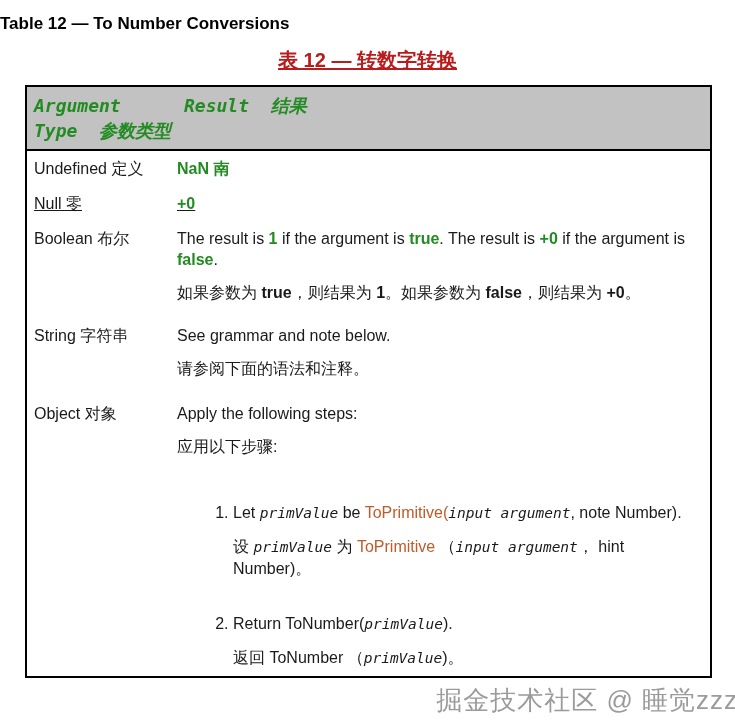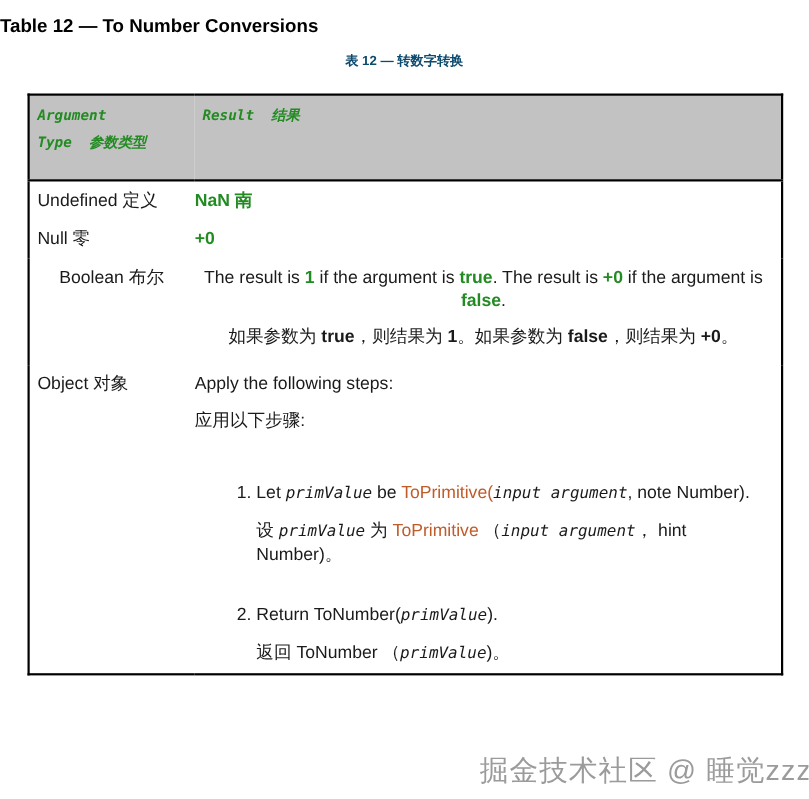--- a/index.html
+++ b/index.html
@@ -19,21 +19,21 @@
     color:var(--text);
     position:relative;
     overflow:hidden;
   }
   .title{
     position:absolute;top:14px;left:0;width:735px;
     font-size:17px;font-weight:bold;color:#000;
   }
   .subtitle{
     position:absolute;top:47px;left:0;width:735px;
-    text-align:center;font-size:12px;font-weight:bold;color:#0c4a6e;
+    text-align:center;font-size:20px;font-weight:bold;color:#b91c1c;text-decoration:underline;
   }
   table.conv-table{
     position:absolute;left:25px;top:85px;
     width:687px;
     border-collapse:collapse;
     table-layout:fixed;
   }
   table.conv-table,
   table.conv-table th,
   table.conv-table td{
@@ -42,41 +42,41 @@
   table.conv-table{border:2px solid var(--border);}
   col.col-arg{width:151px;}
   tr.header-row th{
     background:var(--header-bg);
     border-bottom:2px solid var(--border);
     text-align:left;
     vertical-align:top;
     font-family:"DejaVu Sans Mono","Liberation Mono",monospace;
     font-style:italic;
     font-weight:bold;
-    font-size:13px;
+    font-size:18px;
     line-height:25px;
     color:var(--green);
     white-space:pre-wrap;
-    padding:6px 4px 20px 7px;
+    padding:6px 4px 6px 7px;
     height:55px;
     margin-left:28px;
   }
   tbody td{
     border-top:1px solid var(--border);
     vertical-align:top;
     font-size:16px;
     line-height:21px;
     padding:7px 8px 7px 7px;
   }
   tbody td.result-cell{padding-left:0;}
   td.result-cell p{margin:0 0 12px 0;}
   td.result-cell p:last-child{margin-bottom:0;}
   tr.row-0{height:36px;}
-  tr.row-1{height:32px;}
-  tr.row-2{height:97px;text-align:center;}
+  tr.row-1{height:32px;text-decoration:underline;}
+  tr.row-2{height:97px;}
   tr.row-3{height:67px;}
   tr.row-4{height:78px;}
   tr.row-5{height:268px;}
   .gb{color:var(--green);font-weight:bold;}
   .b{font-weight:bold;}
   .mi{font-family:"DejaVu Sans Mono","Liberation Mono",monospace;font-style:italic;font-size:14.5px;}
   .o{color:var(--orange);}
   ol.steps{
     margin:45px 0 0 0;
     padding-left:56px;
@@ -127,20 +127,27 @@
           <p><span class="gb">+0</span></p>
         </td>
       </tr>
       <tr class="row-2">
         <td class="arg-cell">Boolean 布尔</td>
         <td class="result-cell">
           <p><span>The result is </span><span class="gb">1</span><span> if the argument is </span><span class="gb">true</span><span>. The result is </span><span class="gb">+0</span><span> if the argument is </span><span class="gb">false</span><span>.</span></p>
           <p><span>如果参数为 </span><span class="b">true</span><span>，则结果为 </span><span class="b">1</span><span>。如果参数为 </span><span class="b">false</span><span>，则结果为 </span><span class="b">+0</span><span>。</span></p>
         </td>
       </tr>
+      <tr class="row-4">
+        <td class="arg-cell">String 字符串</td>
+        <td class="result-cell">
+          <p><span>See grammar and note below.</span></p>
+          <p><span>请参阅下面的语法和注释。</span></p>
+        </td>
+      </tr>
       <tr class="row-5">
         <td class="arg-cell">Object 对象</td>
         <td class="result-cell">
           <p><span>Apply the following steps:</span></p>
           <p><span>应用以下步骤:</span></p>
           <ol class="steps">
             <li>
               <p><span>Let </span><span class="mi">primValue</span><span> be </span><span class="o">ToPrimitive(</span><span class="mi">input argument</span><span>, note Number).</span></p>
               <p><span>设 </span><span class="mi">primValue</span><span> 为 </span><span class="o">ToPrimitive</span><span> （</span><span class="mi">input argument</span><span>， hint Number)。</span></p>
             </li>

